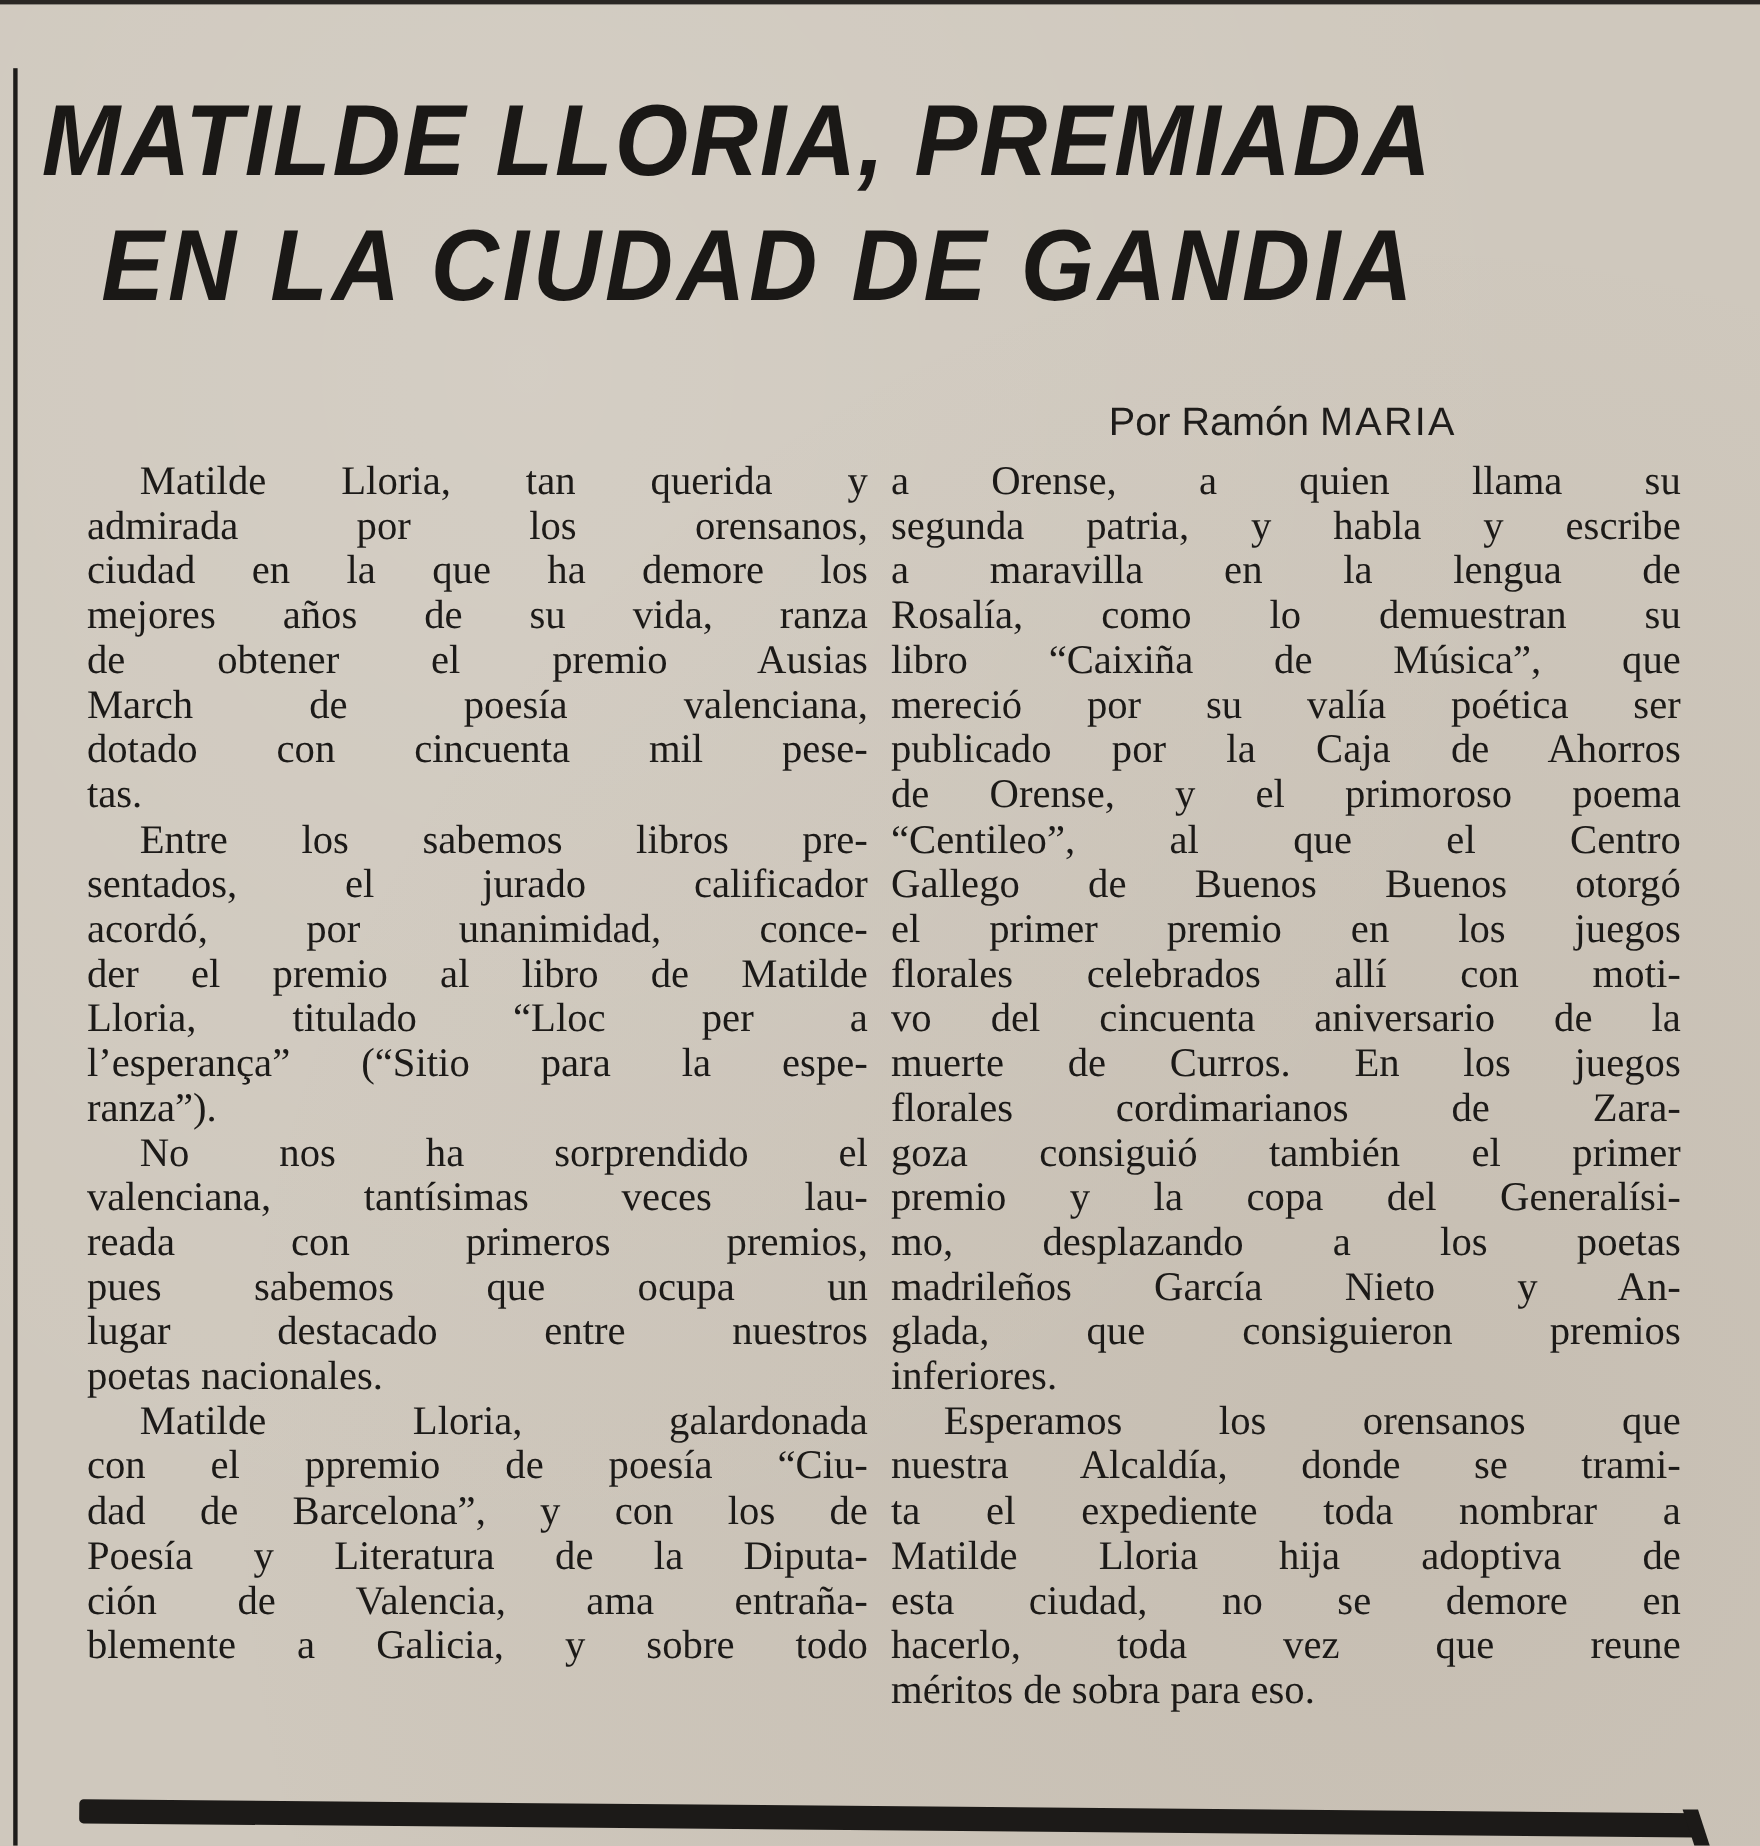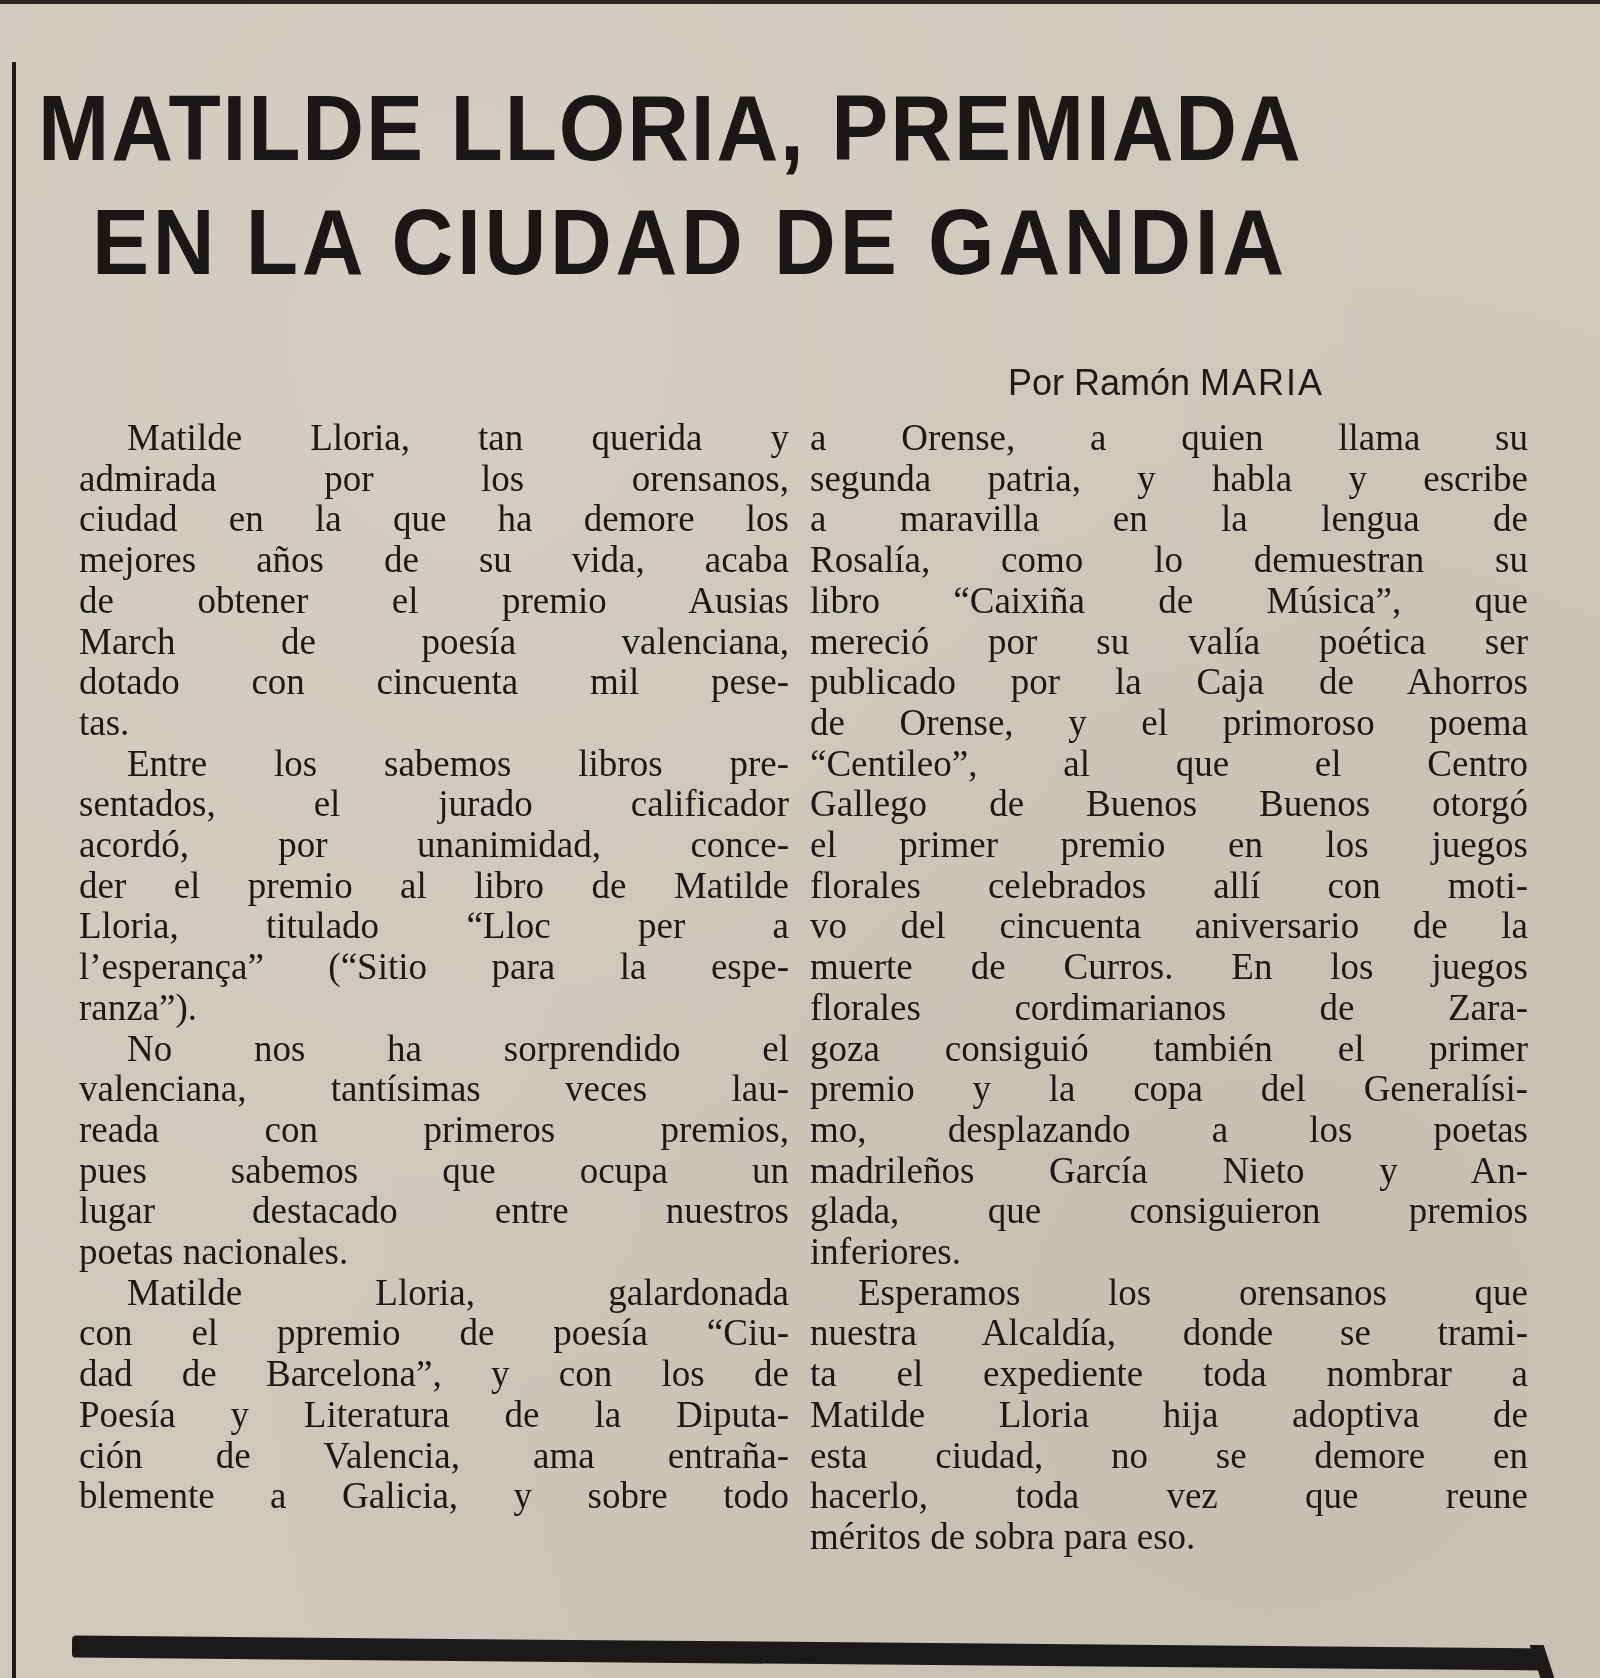--- a/index.html
+++ b/index.html
@@ -23,20 +23,21 @@
   }
   .left-rule {
     position: absolute; left: 12px; top: 62px; width: 4px; height: 1616px;
     background: #1e1c1a;
   }
   .headline {
     position: absolute; left: 30px; top: 78px; width: 1560px;
     font-family: "Liberation Sans", "DejaVu Sans", sans-serif;
     font-weight: bold; color: #1a1816;
     text-transform: uppercase;
+    font-style: italic;
   }
   .headline .line1 {
     display: block; font-size: 92px; line-height: 100px;
     letter-spacing: 2px; white-space: nowrap;
     transform: scaleX(0.93); transform-origin: left;
     margin-left: 8px;
   }
   .headline .line2 {
     display: block; font-size: 92px; line-height: 100px;
     letter-spacing: 4px; white-space: nowrap;
@@ -84,21 +85,21 @@
 
   <div class="byline">
     <span>Por Ramón</span>
     <span class="surname">MARIA</span>
   </div>
 
   <div class="col col-left" id="col0">
       <span class="ln indent">Matilde Lloria, tan querida y</span>
       <span class="ln">admirada por los orensanos,</span>
       <span class="ln">ciudad en la que ha demore los</span>
-      <span class="ln">mejores años de su vida, acaba</span>
+      <span class="ln">mejores años de su vida, ranza</span>
       <span class="ln">de obtener el premio Ausias</span>
       <span class="ln">March de poesía valenciana,</span>
       <span class="ln">dotado con cincuenta mil pese-</span>
       <span class="ln end">tas.</span>
       <span class="ln indent">Entre los sabemos libros pre-</span>
       <span class="ln">sentados, el jurado calificador</span>
       <span class="ln">acordó, por unanimidad, conce-</span>
       <span class="ln">der el premio al libro de Matilde</span>
       <span class="ln">Lloria, titulado “Lloc per a</span>
       <span class="ln">l’esperança” (“Sitio para la espe-</span>

